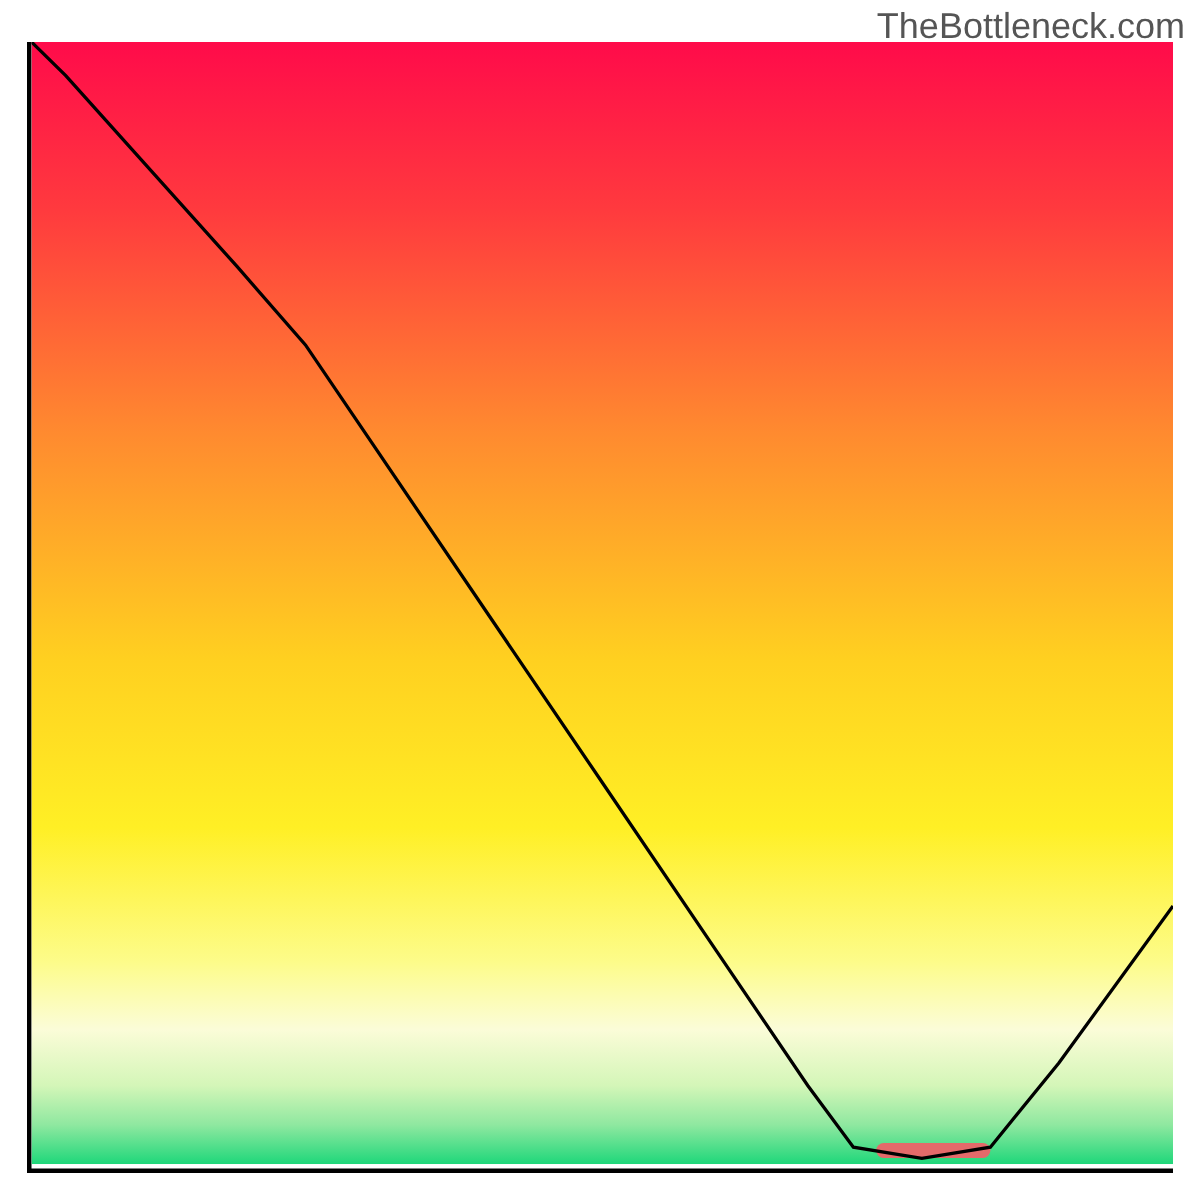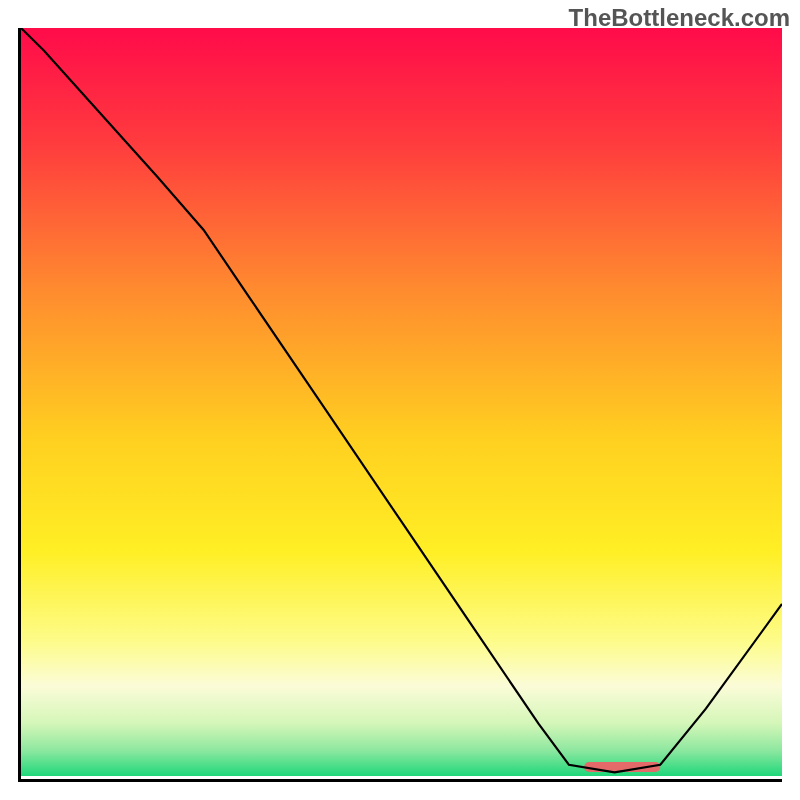--- a/index.html
+++ b/index.html
@@ -14,21 +14,21 @@
     position: relative;
     width: 800px;
     height: 800px;
   }
   .watermark {
     position: absolute;
     top: 4px;
     right: 10px;
     color: #555;
     font-size: 24px;
-    font-weight: bold;
+    font-weight: normal;
     z-index: 10;
   }
   .plot-area {
     position: absolute;
     top: 28px;
     left: 18px;
     width: 764px;
     height: 754px;
     border-left: 3px solid #000;
     border-bottom: 3px solid #000;

